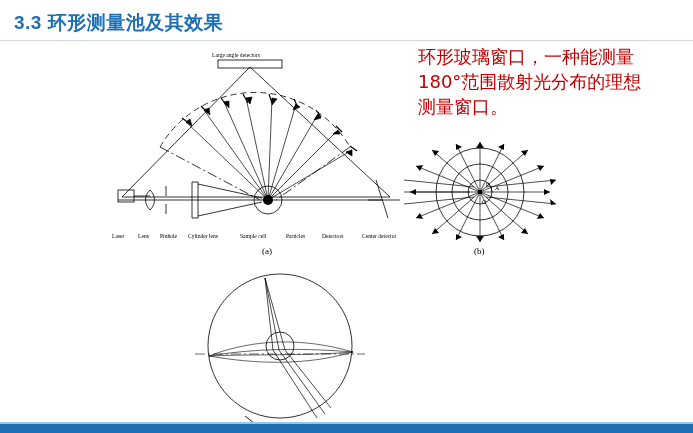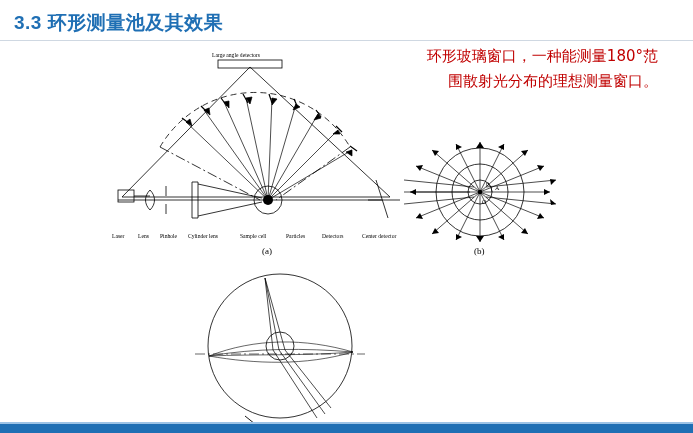--- a/index.html
+++ b/index.html
@@ -14,21 +14,20 @@
     position: relative;
     overflow: hidden;
   }
   .slide {
     position: absolute;
     left: 0; top: 0;
     width: 575px;
     height: 433px;
     background: #ffffff;
     box-sizing: border-box;
-    text-align: right;
   }
   .slide-title {
     position: absolute;
     left: 14px;
     top: 10px;
     font-size: 19px;
     color: #1f6fb4;
     font-weight: bold;
     letter-spacing: 0.5px;
     white-space: nowrap;
@@ -56,21 +55,21 @@
     width: 693px;
     height: 2px;
     background: #9dc3e6;
   }
   .callout {
     position: absolute;
     left: 418px;
     top: 44px;
     width: 240px;
     color: #c00000;
-    font-size: 15px;
+    font-size: 18px;
     line-height: 25px;
     font-family: "DejaVu Sans", sans-serif;
   }
   .fig {
     position: absolute;
   }
   .fig-a { left: 100px; top: 52px; }
   .fig-b { left: 400px; top: 140px; }
   .fig-c { left: 185px; top: 268px; }
   .figlabel {

